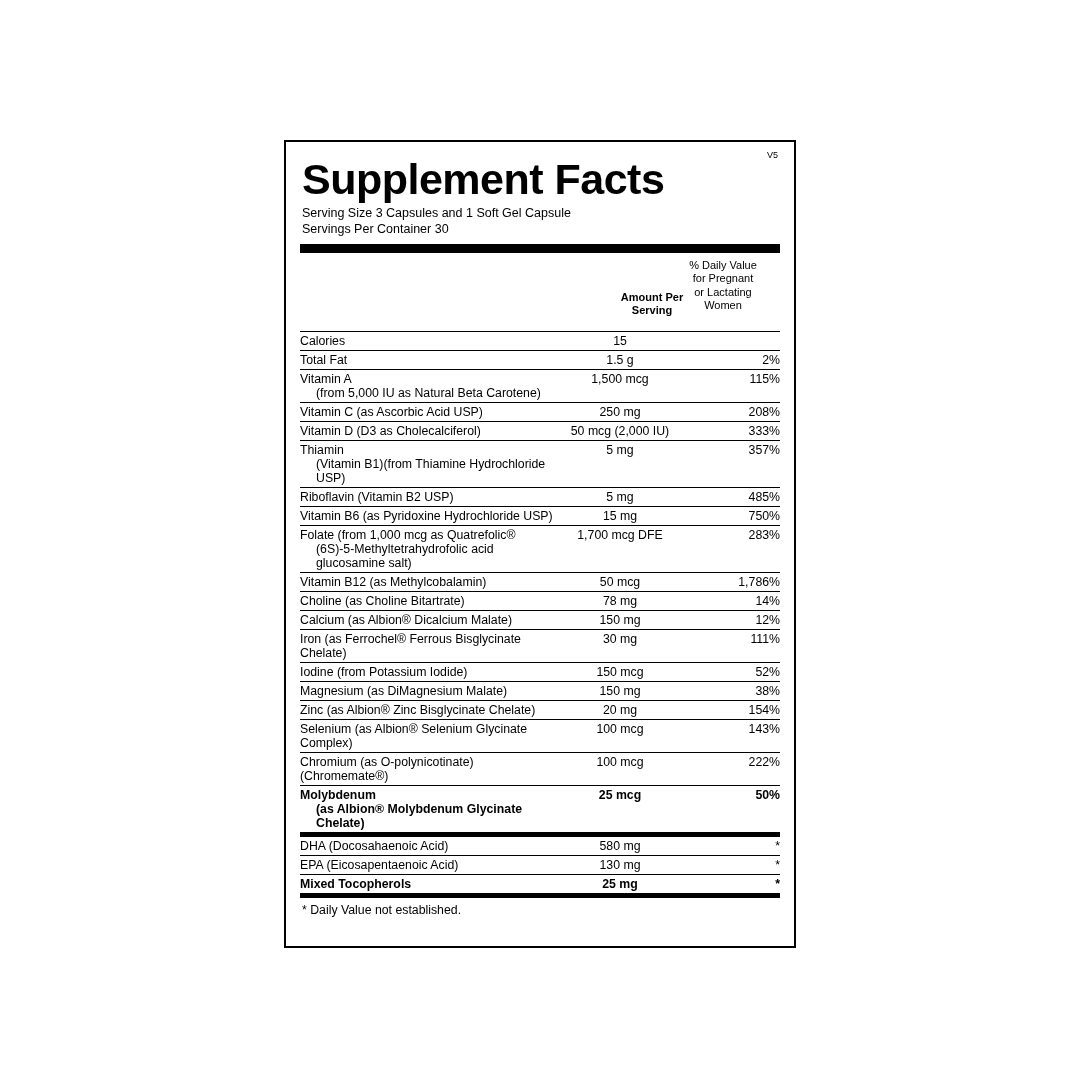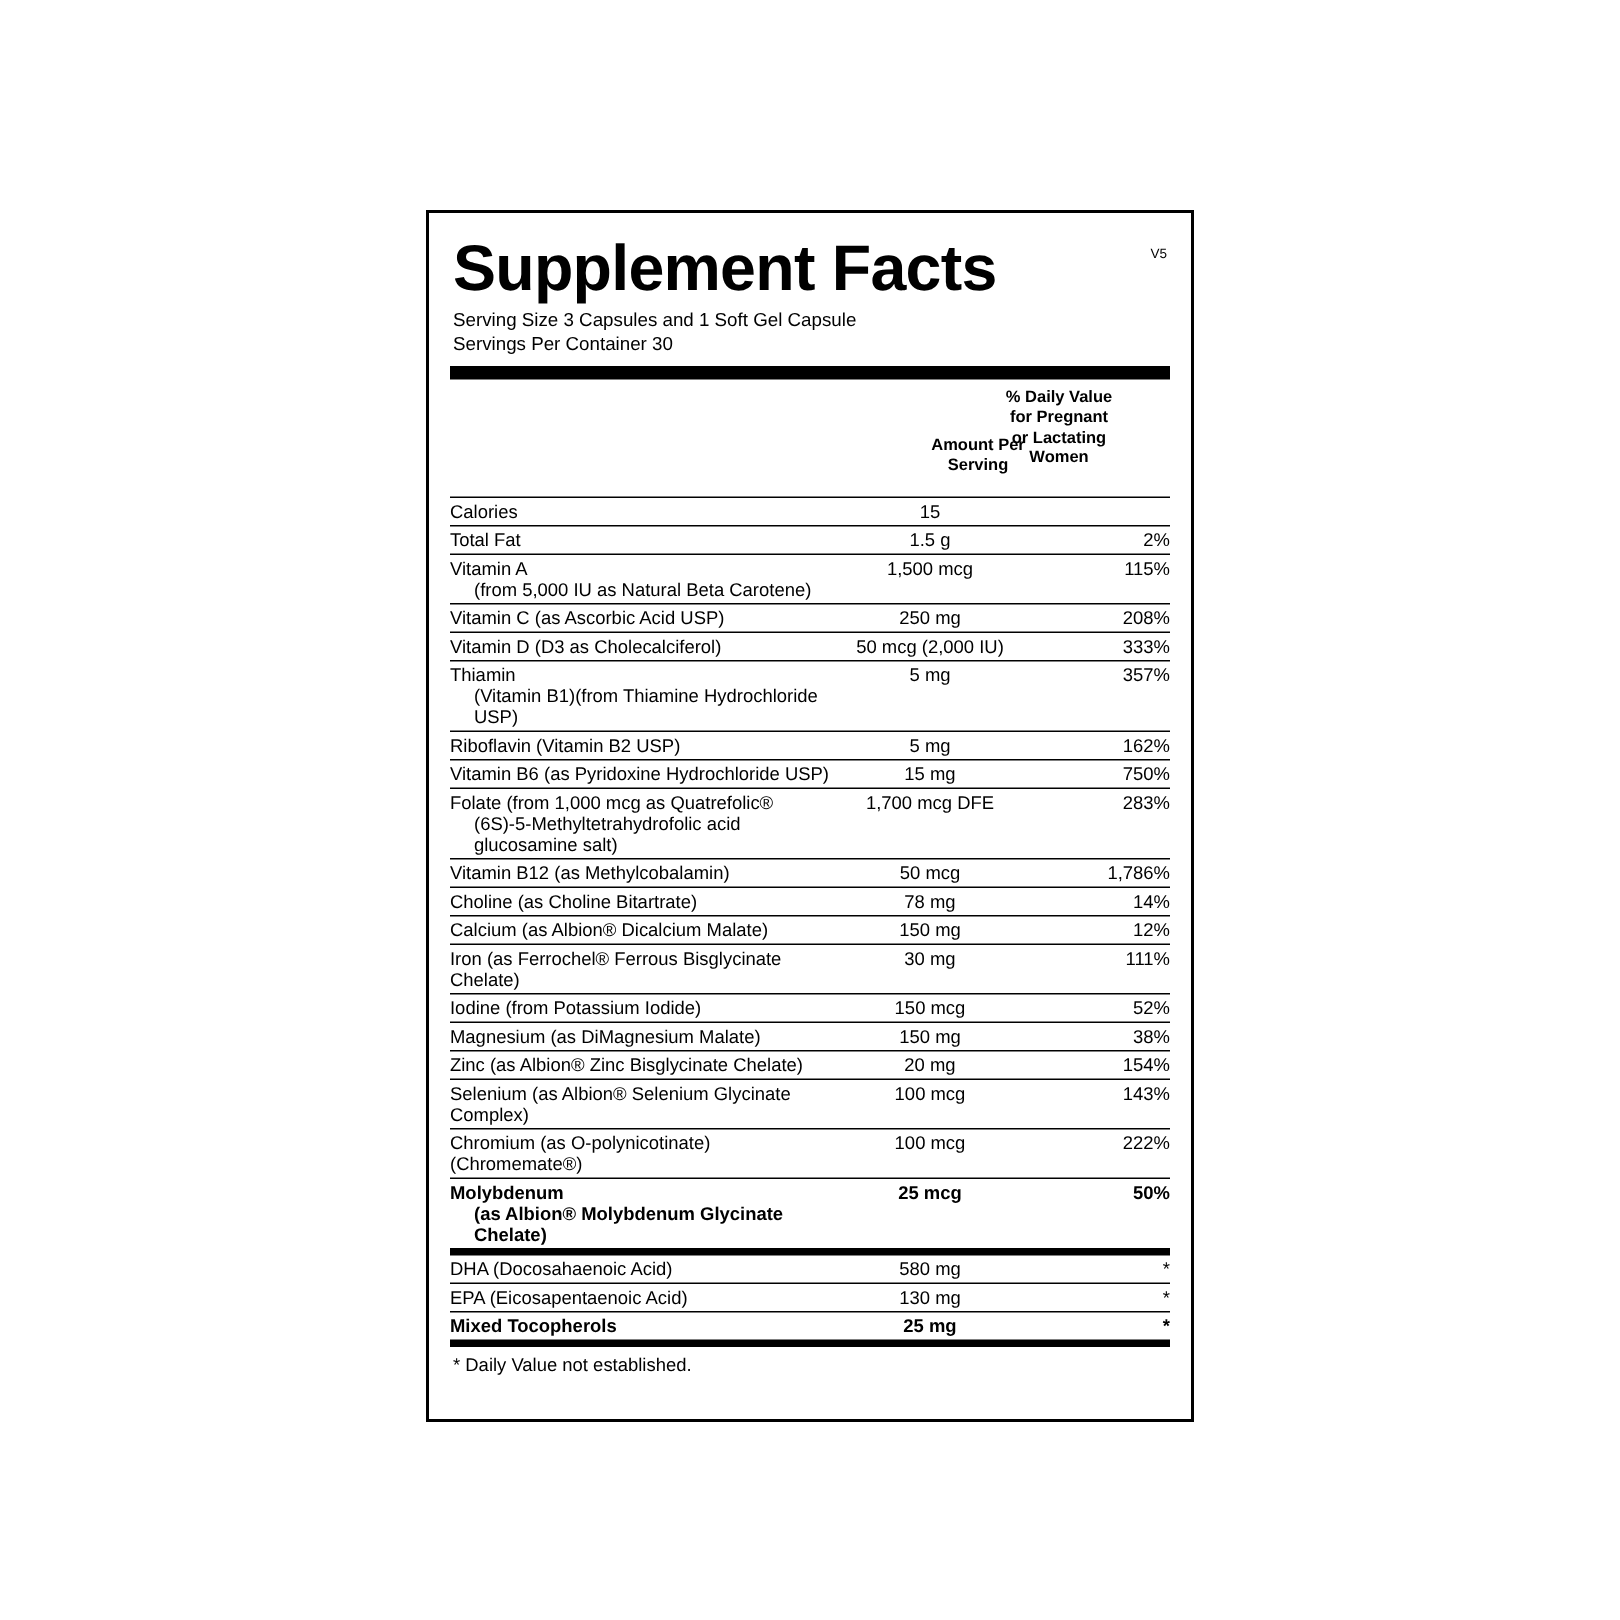--- a/index.html
+++ b/index.html
@@ -34,21 +34,21 @@
     position: absolute;
     left: 14px;
     top: 8px;
     right: 14px;
     bottom: 8px;
   }
 
   .version {
     position: absolute;
     right: 2px;
-    top: 14px;
+    top: 0;
     font-size: 9px;
     color: #000;
     letter-spacing: 0px;
   }
 
   .title {
     font-size: 43px;
     font-weight: bold;
     letter-spacing: -0.5px;
     line-height: 1.08;
@@ -112,26 +112,26 @@
     left: 292px;
     width: 120px;
     bottom: 13px;
     text-align: center;
     font-size: 11px;
     font-weight: bold;
     line-height: 1.22;
   }
   .head-dv {
     position: absolute;
-    right: 19px;
+    right: 2px;
     width: 110px;
     top: 6px;
     text-align: center;
     font-size: 11px;
-    font-weight: bold;
+    font-weight: normal;
     line-height: 1.22;
   }
 
   .footnote {
     font-size: 12.3px;
     padding: 5px 0 0 2px;
   }
   .star { font-size: 13px; }
 </style>
 </head>
@@ -195,21 +195,21 @@
               <td class="c-dv">333%</td>
             </tr>
             <tr>
               <td class="c-name">Thiamin<span class="sub-line">(Vitamin B1)(from Thiamine Hydrochloride USP)</span></td>
               <td class="c-amt">5 mg</td>
               <td class="c-dv">357%</td>
             </tr>
             <tr>
               <td class="c-name">Riboflavin (Vitamin B2 USP)</td>
               <td class="c-amt">5 mg</td>
-              <td class="c-dv">162%</td>
+              <td class="c-dv">485%</td>
             </tr>
             <tr>
               <td class="c-name">Vitamin B6 (as Pyridoxine Hydrochloride USP)</td>
               <td class="c-amt">15 mg</td>
               <td class="c-dv">750%</td>
             </tr>
             <tr>
               <td class="c-name">Folate (from 1,000 mcg as Quatrefolic®<span class="sub-line">(6S)-5-Methyltetrahydrofolic acid glucosamine salt)</span></td>
               <td class="c-amt">1,700 mcg DFE</td>
               <td class="c-dv">283%</td>

